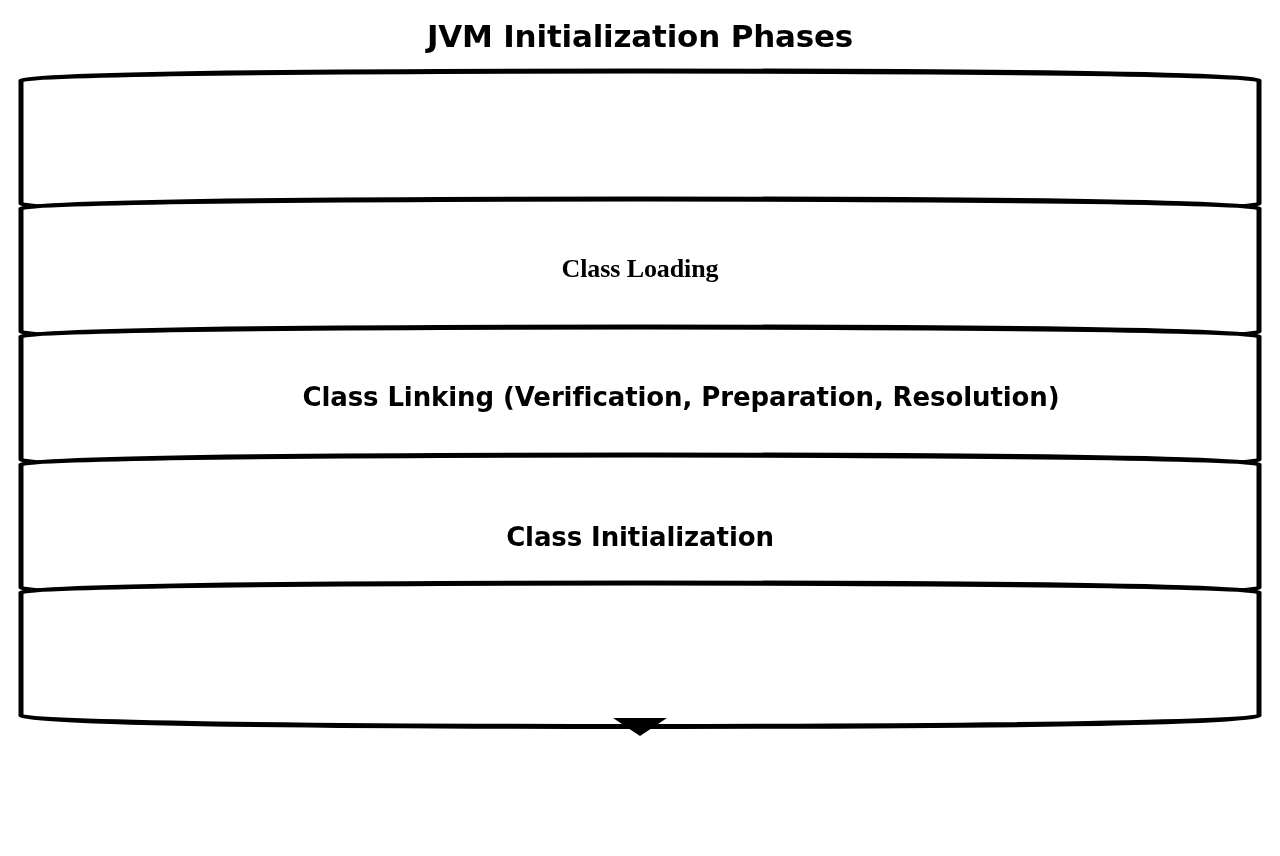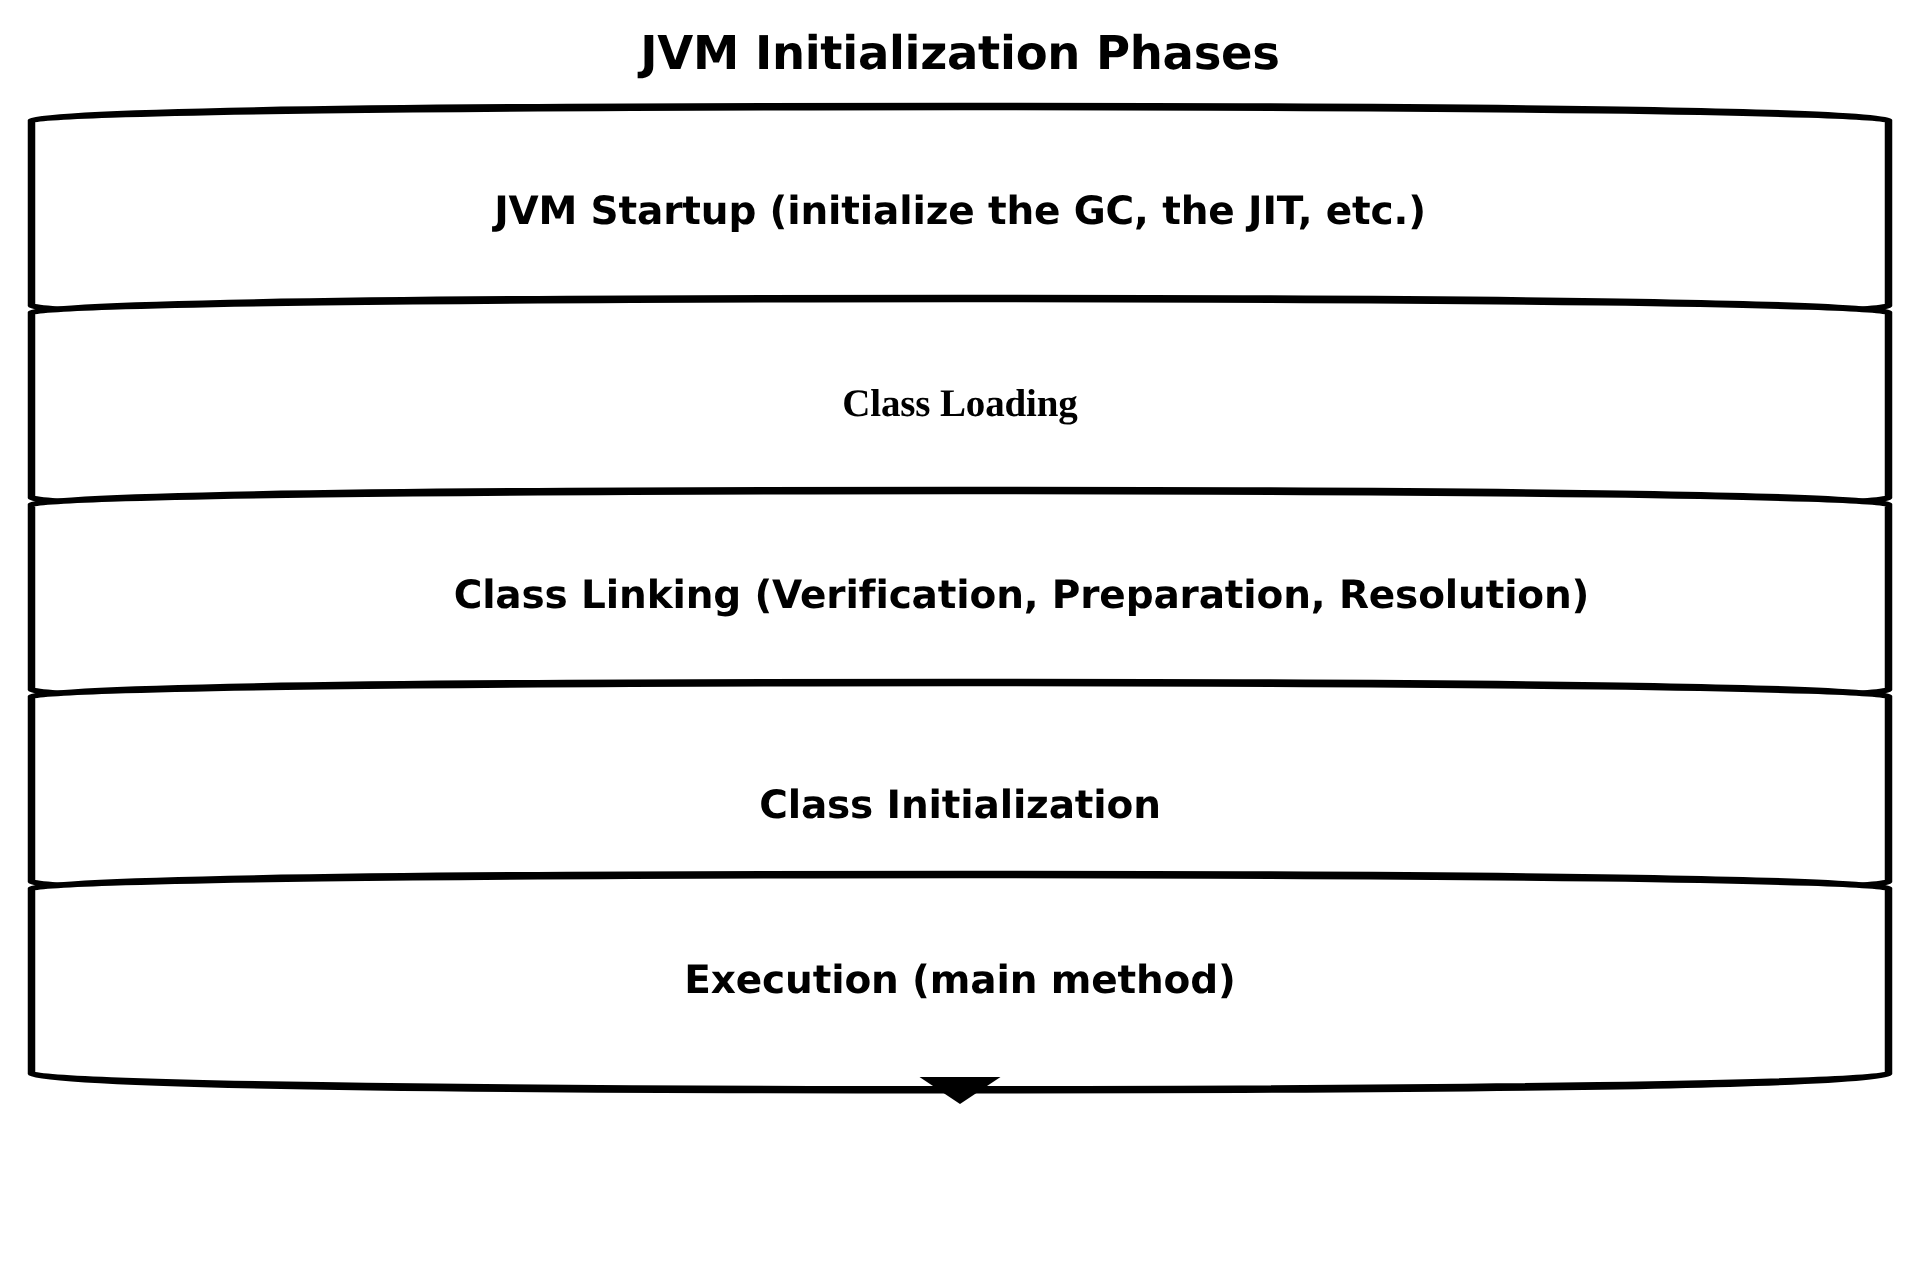--- a/index.html
+++ b/index.html
@@ -86,23 +86,21 @@
 
     <path d="M 21 592
              C 21 580, 1259 580, 1259 592
              L 1259 716
              C 1259 730, 21 730, 21 716
              Z" fill="#ffffff" stroke="#000000" stroke-width="5" stroke-linejoin="round"></path>
 
     <polygon points="613,718 667,718 640,736" fill="#000000"></polygon>
   </svg>
 
-  <div class="band-label" style="top:126px;">JVM Startup (initialize the GC, the JIT, etc.)</div>
 
   <div class="band-label" style="top:254px;font-family:Liberation Serif, serif;">Class Loading</div>
 
   <div class="band-label" style="top:382px;margin-left:41px;">Class Linking (Verification, Preparation, Resolution)</div>
 
   <div class="band-label" style="top:522px;">Class Initialization</div>
 
-  <div class="band-label" style="top:639px;">Execution (main method)</div>
 
 </div>
 
 </body></html>

